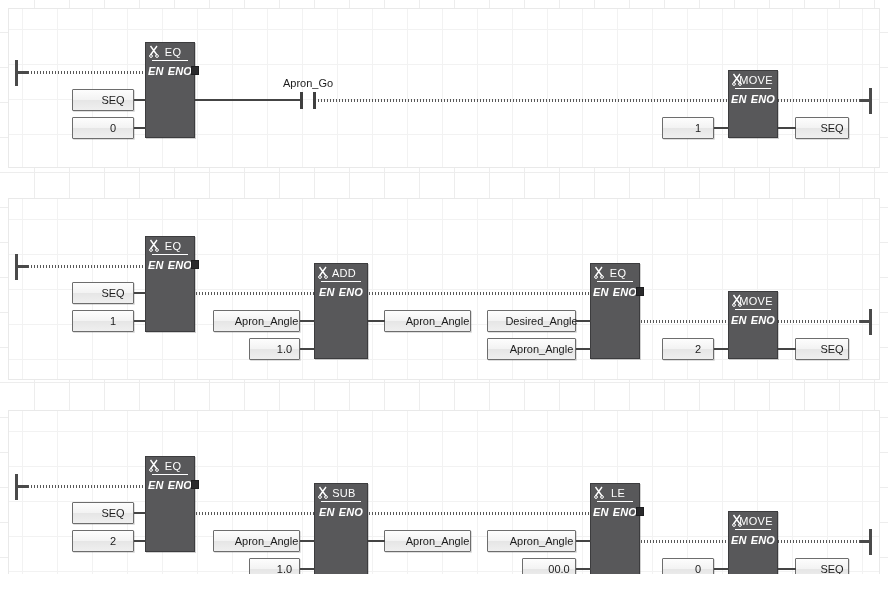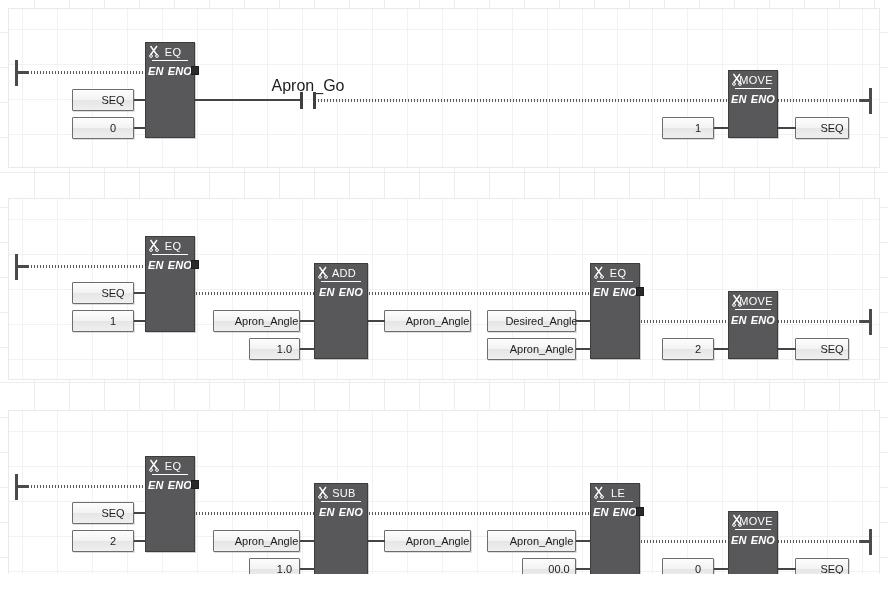--- a/index.html
+++ b/index.html
@@ -154,21 +154,21 @@
     top: 0;
   }
   .contact .bar.l { left: 0; }
   .contact .bar.r { left: 13px; }
   .contact-label {
     position: absolute;
     top: -15px;
     left: 50%;
     transform: translateX(-50%);
     white-space: nowrap;
-    font-size: 16px;
+    font-size: 11px;
     color: #1c1c1c;
   }
 </style>
 </head>
 <body>
 
 <div id="canvas">
 
   <div class="rung" style="left:8px; top:8px; width:872px; height:160px;"></div>
 

